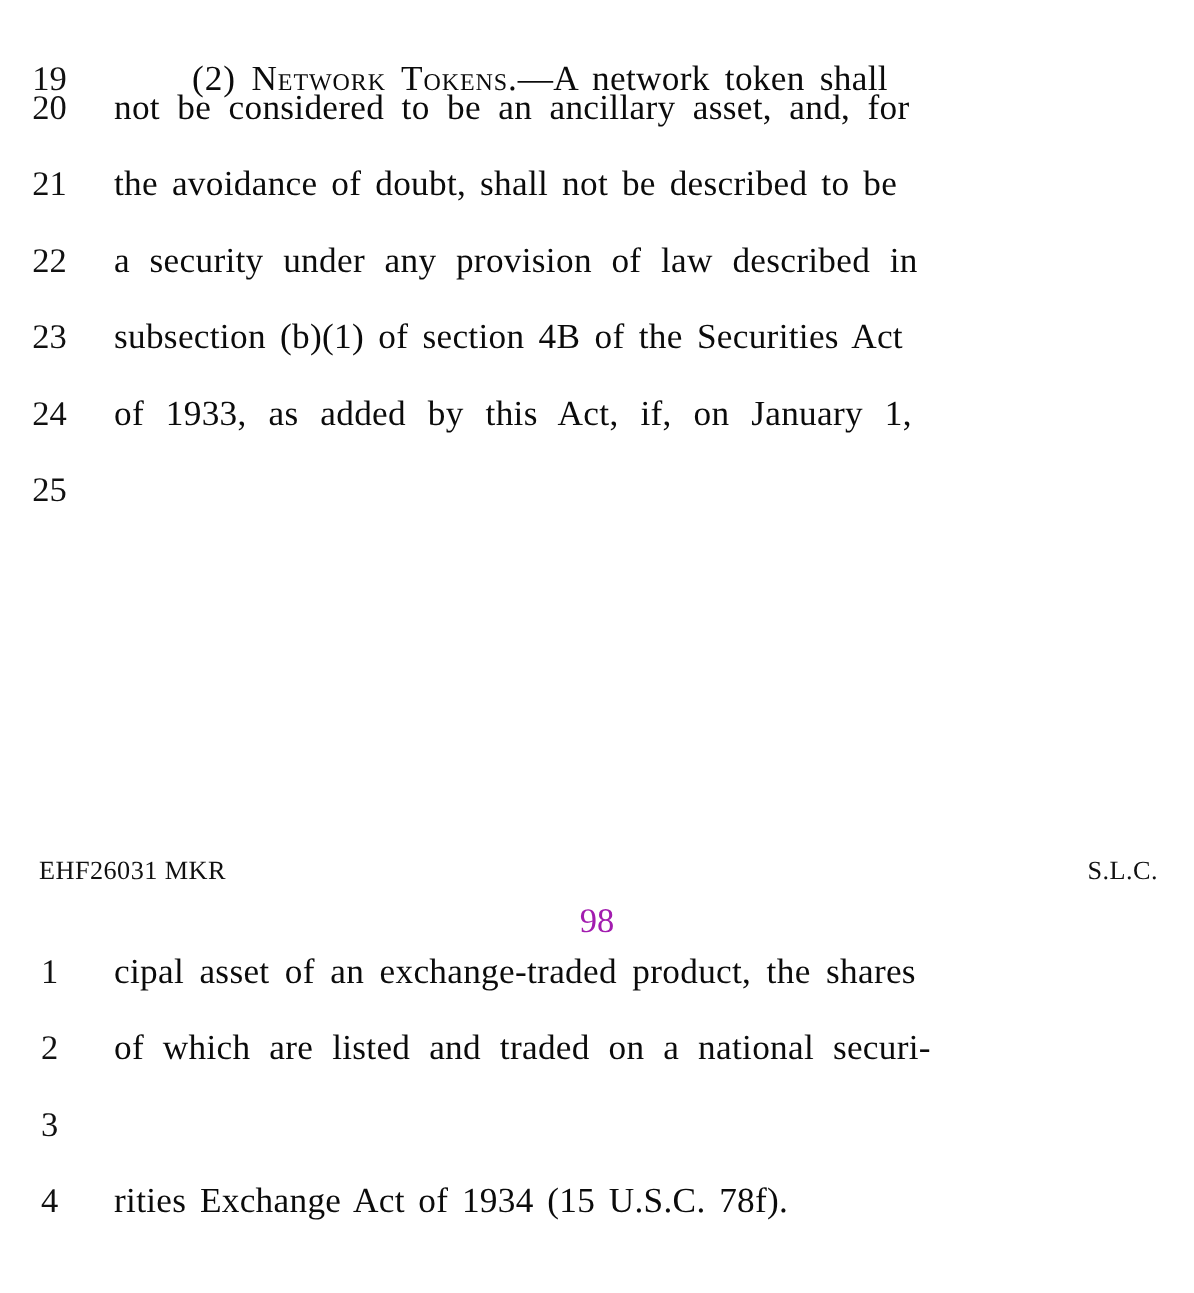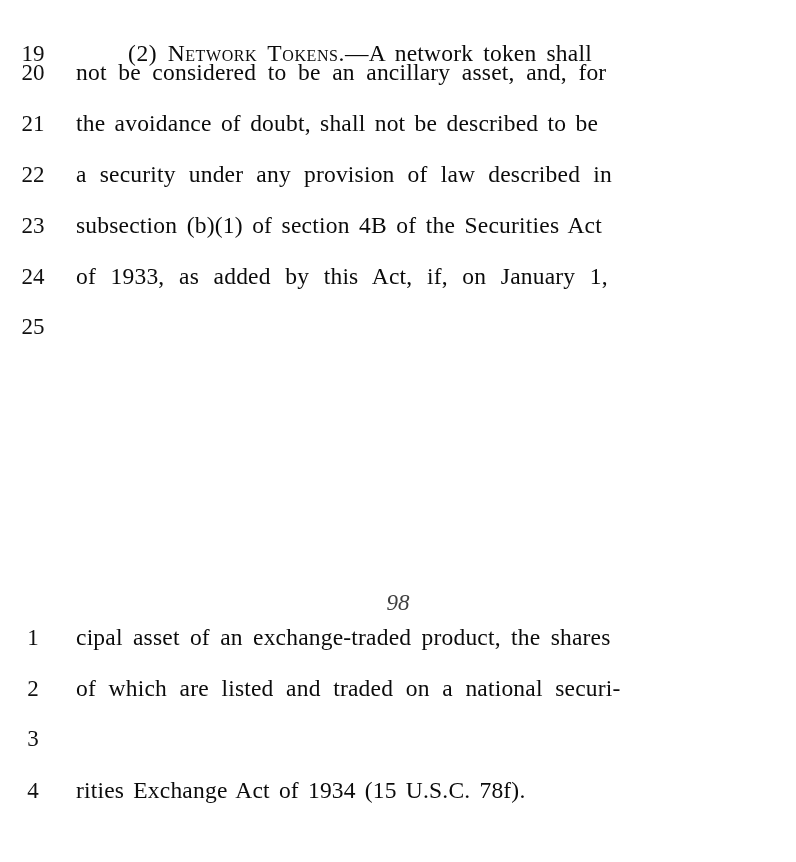--- a/index.html
+++ b/index.html
@@ -74,24 +74,23 @@
   }
   .footer-left {
     font-family: "Liberation Serif", serif;
   }
   .footer-right {
     font-family: "Liberation Serif", serif;
   }
   .page-number {
     text-align: center;
     font-size: 23px;
-    margin-top: 20px;
+    margin-top: 10px;
     margin-bottom: 8px;
-    color: #404040;
-    font-style: italic;
+    color: #a21caf;
   }
   .second-block .line {
     height: 51px;
   }
 </style>
 </head>
 <body>
 
 <div class="page">
 
@@ -130,20 +129,24 @@
     </div>
 
     <div class="line">
       <div class="line-num">25</div>
     </div>
 
   </div>
 
   <div class="gap"></div>
 
+  <div class="footer-rule">
+    <div class="footer-left">EHF26031 MKR</div>
+    <div class="footer-right">S.L.C.</div>
+  </div>
 
   <div class="page-number">98</div>
 
   <div class="lines second-block">
 
     <div class="line">
       <div class="line-num">1</div>
       <div class="line-text j" style="word-spacing:4.2px;">cipal asset of an exchange-traded product, the shares</div>
     </div>
 

